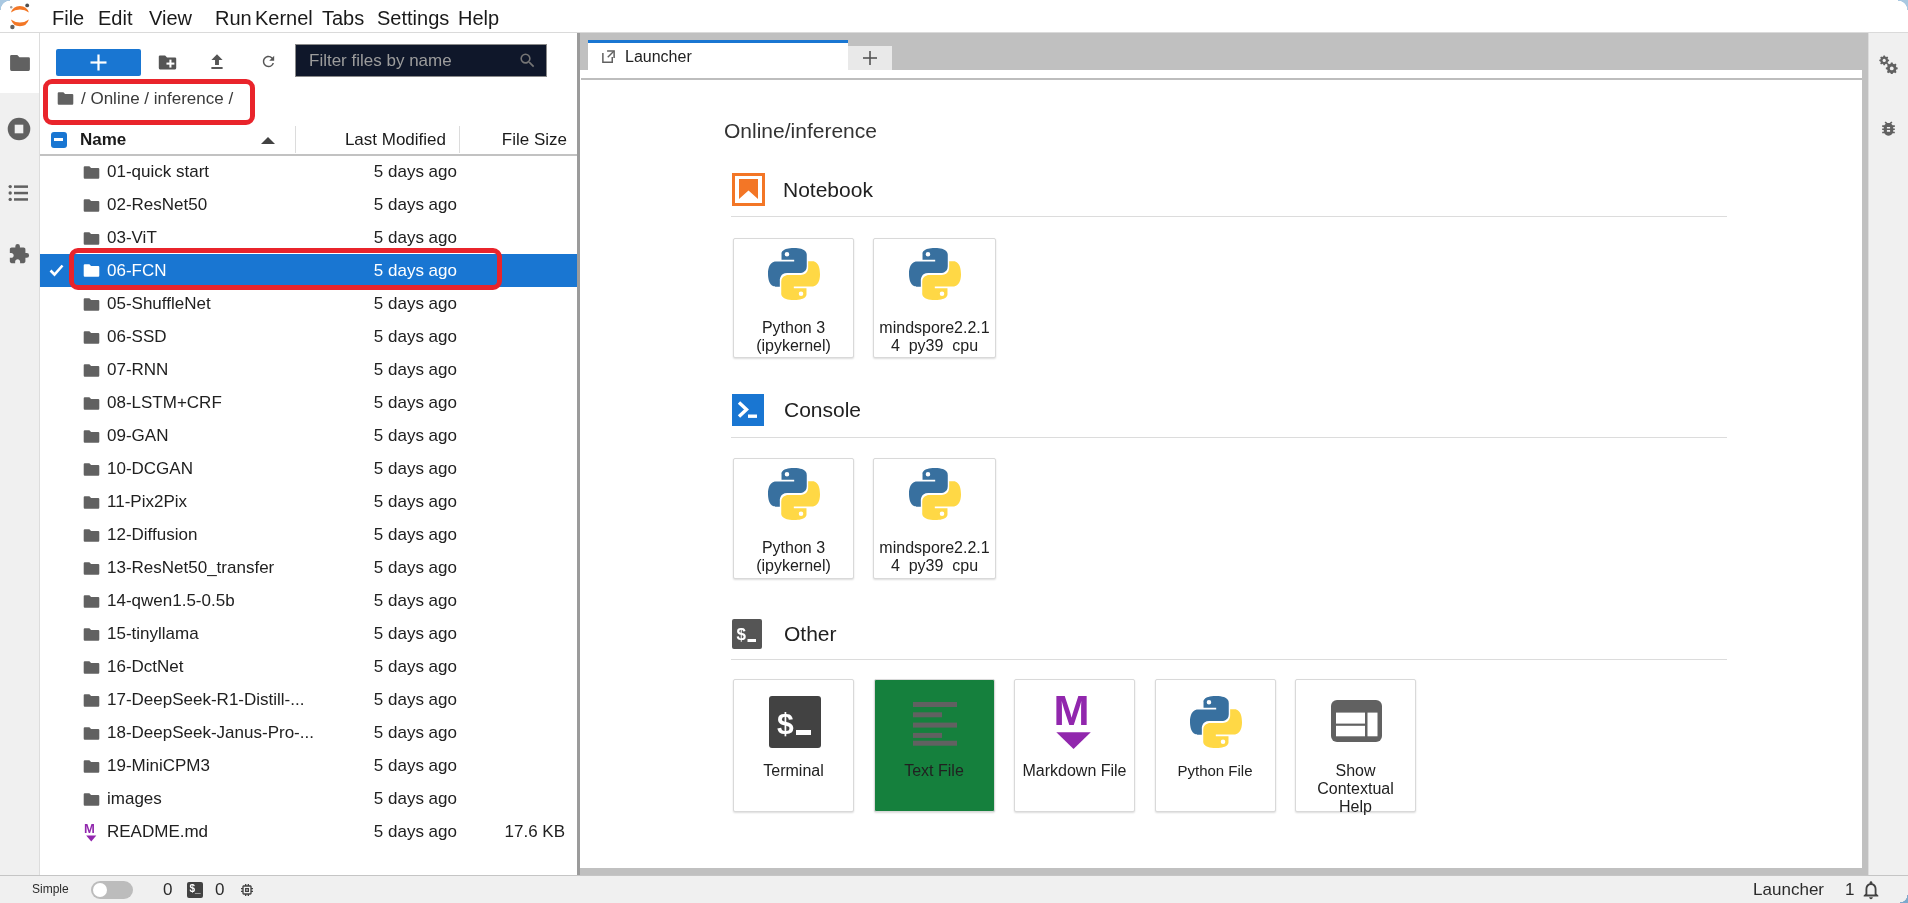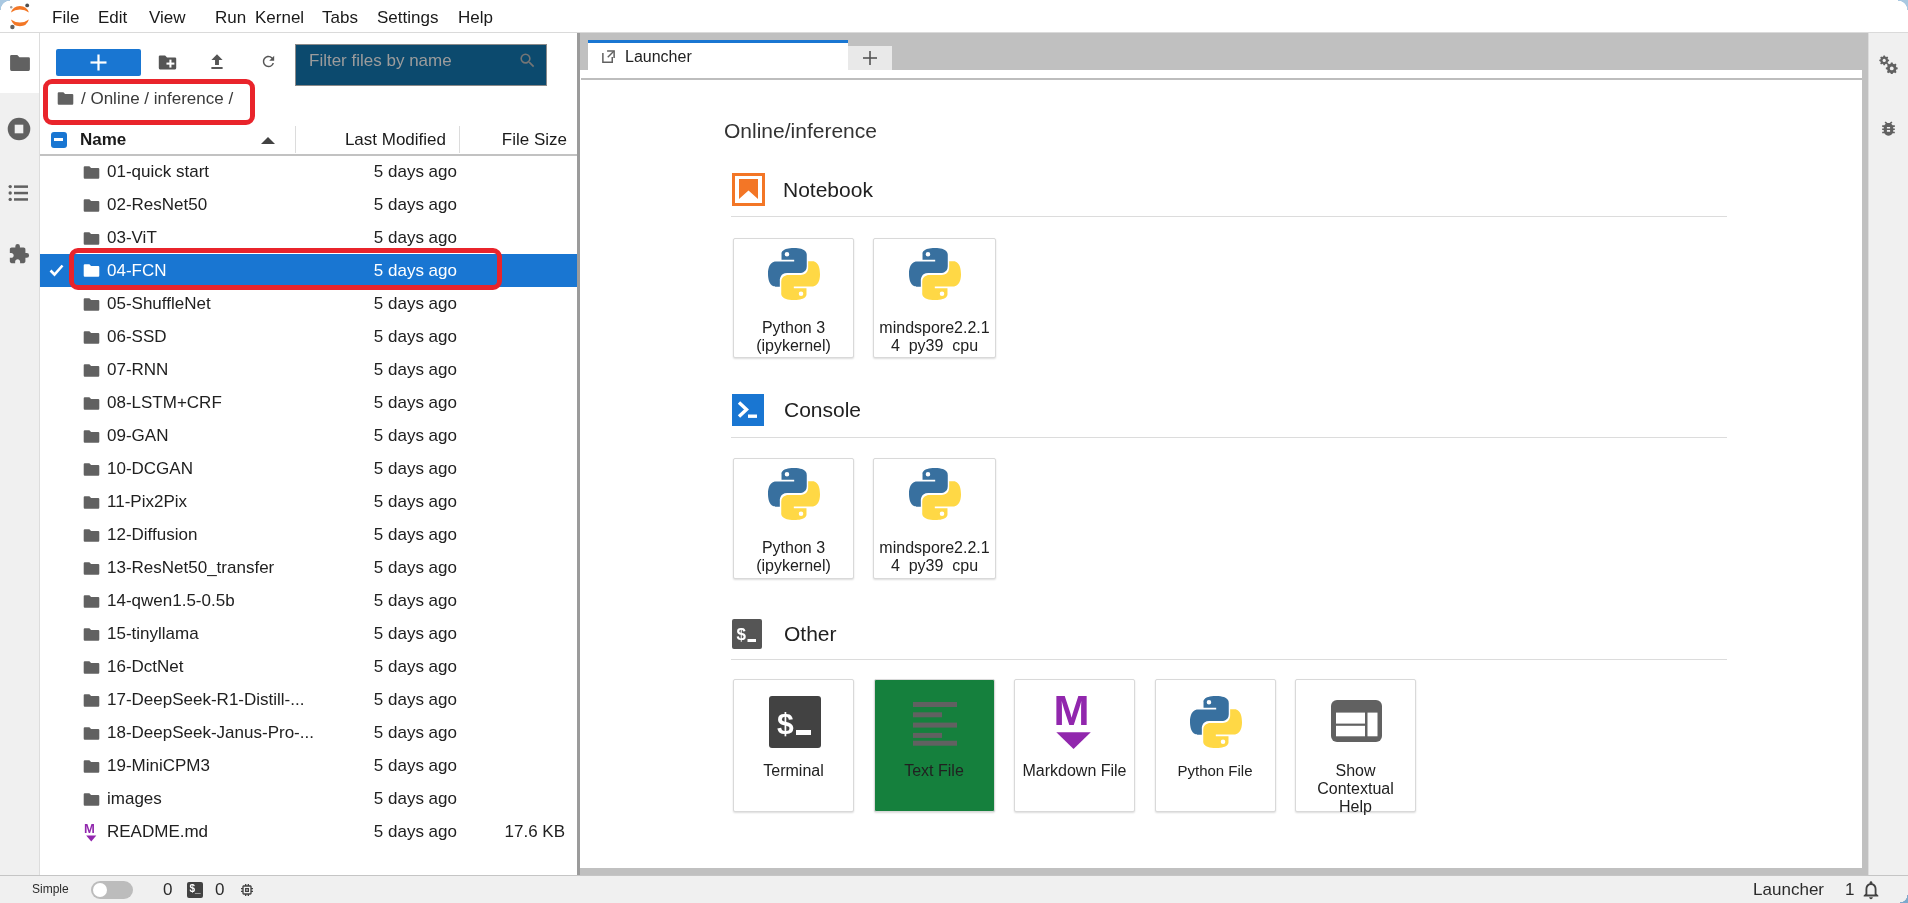--- a/index.html
+++ b/index.html
@@ -22,21 +22,21 @@
   <div class="abs menuitem" style="left:52px;">File</div>
   <div class="abs menuitem" style="left:98px;">Edit</div>
   <div class="abs menuitem" style="left:149px;">View</div>
   <div class="abs menuitem" style="left:215px;">Run</div>
   <div class="abs menuitem" style="left:255px;">Kernel</div>
   <div class="abs menuitem" style="left:322px;">Tabs</div>
   <div class="abs menuitem" style="left:377px;">Settings</div>
   <div class="abs menuitem" style="left:458px;">Help</div>
 </div>
 <style>
- .menuitem { top:2px; height:32px; line-height:32px; font-size:17px; color:#1a1a1a; }
+ .menuitem { top:2px; height:32px; line-height:32px; font-size:20px; color:#1a1a1a; }
 </style>
 
 <div class="abs" id="leftbar" style="left:0;top:33px;width:40px;height:842px;background:#f0f0f0;border-right:1px solid #dddddd;">
   <div class="abs" style="left:0;top:0;width:39px;height:60px;background:#fff;"></div>
 
   <svg class="abs" style="left:9px;top:21px;" width="22" height="18" viewBox="0 0 24 20">
     <path d="M1 2.5 Q1 1 2.5 1 H9 l2.4 2.6 H21.5 Q23 3.6 23 5.1 V17 Q23 18.8 21.5 18.8 H2.5 Q1 18.8 1 17 Z" fill="#616161"></path>
   </svg>
 
   <svg class="abs" style="left:7px;top:84px;" width="24" height="24" viewBox="0 0 24 24">
@@ -72,21 +72,21 @@
     <rect x="10.7" y="10.1" width="10" height="2.6" fill="#fff"></rect>
   </svg>
   <svg class="abs" style="left:168px;top:21px;" width="18" height="16" viewBox="0 0 24 21">
     <path d="M12 0 L19.5 7.8 H14.6 V14.5 H9.4 V7.8 H4.5 Z" fill="#555"></path>
     <rect x="4.5" y="17.2" width="15" height="2.6" fill="#555"></rect>
   </svg>
   <svg class="abs" style="left:219.5px;top:20px;" width="17" height="17" viewBox="0 0 24 24">
     <path d="M17.65 6.35A7.96 7.96 0 0 0 12 4c-4.42 0-7.99 3.58-7.99 8s3.57 8 7.99 8c3.73 0 6.84-2.55 7.73-6h-2.08A5.99 5.99 0 0 1 12 18c-3.31 0-6-2.69-6-6s2.69-6 6-6c1.66 0 3.14.69 4.22 1.78L13 11h7V4l-2.35 2.35z" fill="#555"></path>
   </svg>
 
-  <div class="abs" style="left:255px;top:11px;width:252px;height:42px;border:1px solid #8a8a8a;background:#0c4a6e;padding-left:7px;">
+  <div class="abs" style="left:255px;top:11px;width:252px;height:33px;border:1px solid #8a8a8a;background:#0f172a;padding-left:7px;">
     <div class="abs" style="left:13px;top:0;height:31px;line-height:31px;font-size:17px;color:#9c9c9c;">Filter files by name</div>
     <svg class="abs" style="left:222px;top:6px;" width="19" height="19" viewBox="0 0 24 24">
       <path d="M15.5 14h-.79l-.28-.27A6.47 6.47 0 0 0 16 9.5 6.5 6.5 0 1 0 9.5 16c1.61 0 3.09-.59 4.23-1.57l.27.28v.79l5 5L20.49 19l-5-5zm-6 0C7.01 14 5 11.99 5 9.5S7.01 5 9.5 5 14 7.01 14 9.5 11.99 14 9.5 14z" fill="#757575"></path>
     </svg>
   </div>
 
   <svg class="abs" style="left:17px;top:58px;" width="17" height="15" viewBox="0 0 24 20">
     <path d="M1 2.5 Q1 1 2.5 1 H9 l2.4 2.6 H21.5 Q23 3.6 23 5.1 V17 Q23 18.8 21.5 18.8 H2.5 Q1 18.8 1 17 Z" fill="#616161"></path>
   </svg>
   <div class="abs" style="left:41px;top:57px;height:18px;line-height:18px;font-size:17px;color:#3a3a3a;">/ Online / inference /</div>
@@ -124,21 +124,21 @@
 <div class="abs" style="left:67px;top:0;height:31px;line-height:31px;font-size:17px;color:#212121;">03-ViT</div>
 <div class="abs" style="left:0;top:0;width:417px;height:31px;line-height:31px;font-size:17px;color:#212121;text-align:right;">5 days ago</div>
 </div>
 <div class="abs" style="left:0;top:97.5px;width:537px;height:33px;background:#1976d2;">
 <svg class="abs" style="left:9px;top:9px;" width="15" height="14" viewBox="0 0 15 14">
           <path d="M1.5 7.5 L5.5 11.5 L13.5 2.5" fill="none" stroke="#fff" stroke-width="2.6"></path>
         </svg>
 <svg class="abs" style="left:43px;top:9px;" width="17" height="15" viewBox="0 0 24 20">
           <path d="M1 2.5 Q1 1 2.5 1 H9 l2.4 2.6 H21.5 Q23 3.6 23 5.1 V17 Q23 18.8 21.5 18.8 H2.5 Q1 18.8 1 17 Z" fill="#fff"></path>
         </svg>
-<div class="abs" style="left:67px;top:0;height:33px;line-height:33px;font-size:17px;color:#fff;">04-FCN</div>
+<div class="abs" style="left:67px;top:0;height:33px;line-height:33px;font-size:17px;color:#fff;">06-FCN</div>
 <div class="abs" style="left:0;top:0;width:417px;height:33px;line-height:33px;font-size:17px;color:#fff;text-align:right;">5 days ago</div>
 </div>
 <div class="abs" style="left:0;top:132px;width:537px;height:33px;">
 <svg class="abs" style="left:43px;top:9px;" width="17" height="15" viewBox="0 0 24 20">
           <path d="M1 2.5 Q1 1 2.5 1 H9 l2.4 2.6 H21.5 Q23 3.6 23 5.1 V17 Q23 18.8 21.5 18.8 H2.5 Q1 18.8 1 17 Z" fill="#616161"></path>
         </svg>
 <div class="abs" style="left:67px;top:0;height:31px;line-height:31px;font-size:17px;color:#212121;">05-ShuffleNet</div>
 <div class="abs" style="left:0;top:0;width:417px;height:31px;line-height:31px;font-size:17px;color:#212121;text-align:right;">5 days ago</div>
 </div>
 <div class="abs" style="left:0;top:165px;width:537px;height:33px;">

